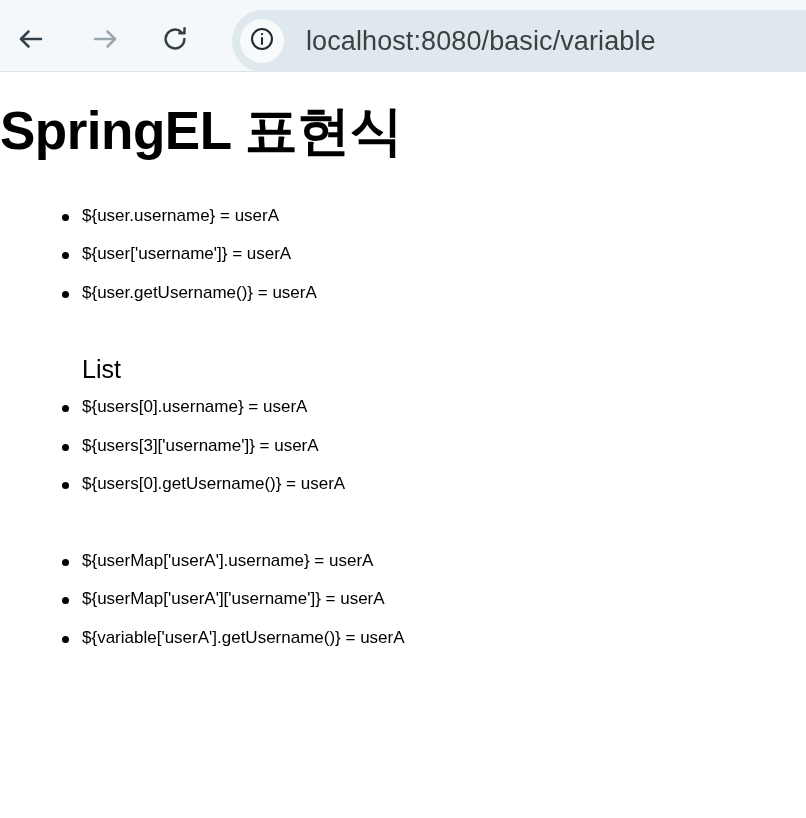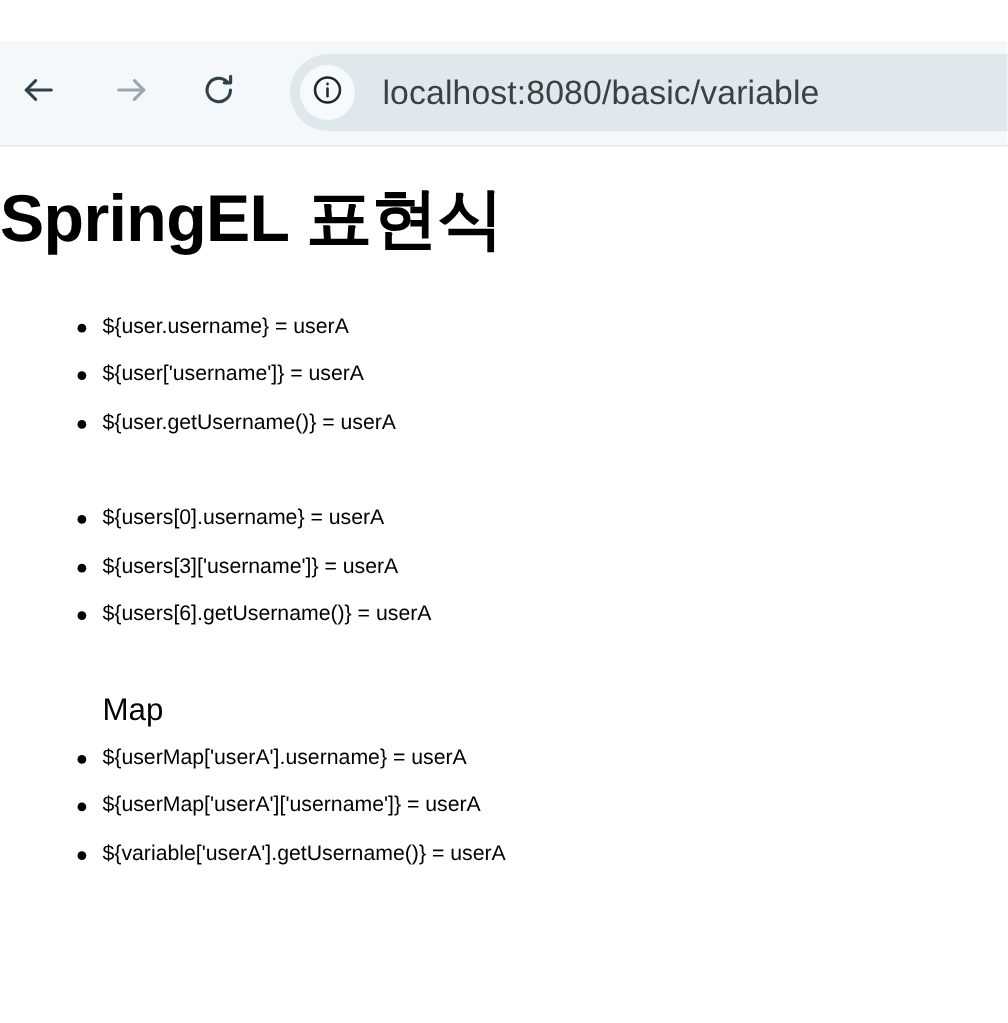--- a/index.html
+++ b/index.html
@@ -11,25 +11,24 @@
     width: 806px;
     height: 818px;
     overflow: hidden;
     font-family: "Liberation Sans", sans-serif;
     color: #000000;
   }
 
   
   .toolbar {
     position: relative;
-    height: 84px;
+    height: 72px;
     background: #f4f8fa;
     border-bottom: 1px solid #dde5ea;
     box-sizing: border-box;
-    margin-top: 33px;
   }
   .nav-btn {
     position: absolute;
     top: 18px;
     width: 46px;
     height: 46px;
     display: flex;
     align-items: center;
     justify-content: center;
   }
@@ -177,31 +176,31 @@
       <ul class="items">
         <li>${user.username} = userA</li>
         <li>${user['username']} = userA</li>
         <li>${user.getUsername()} = userA</li>
       </ul>
     </div>
 
     <div class="group-gap"></div>
 
     <div class="group">
+      <div class="group-label">List</div>
       <ul class="items">
         <li>${users[0].username} = userA</li>
         <li>${users[3]['username']} = userA</li>
-        <li>${users[6].getUsername()} = userA</li>
+        <li>${users[0].getUsername()} = userA</li>
       </ul>
     </div>
 
     <div class="group-gap"></div>
 
     <div class="group">
-      <div class="group-label">Map</div>
       <ul class="items">
         <li>${userMap['userA'].username} = userA</li>
         <li>${userMap['userA']['username']} = userA</li>
         <li>${variable['userA'].getUsername()} = userA</li>
       </ul>
     </div>
 
   </div>
 </div>
 

